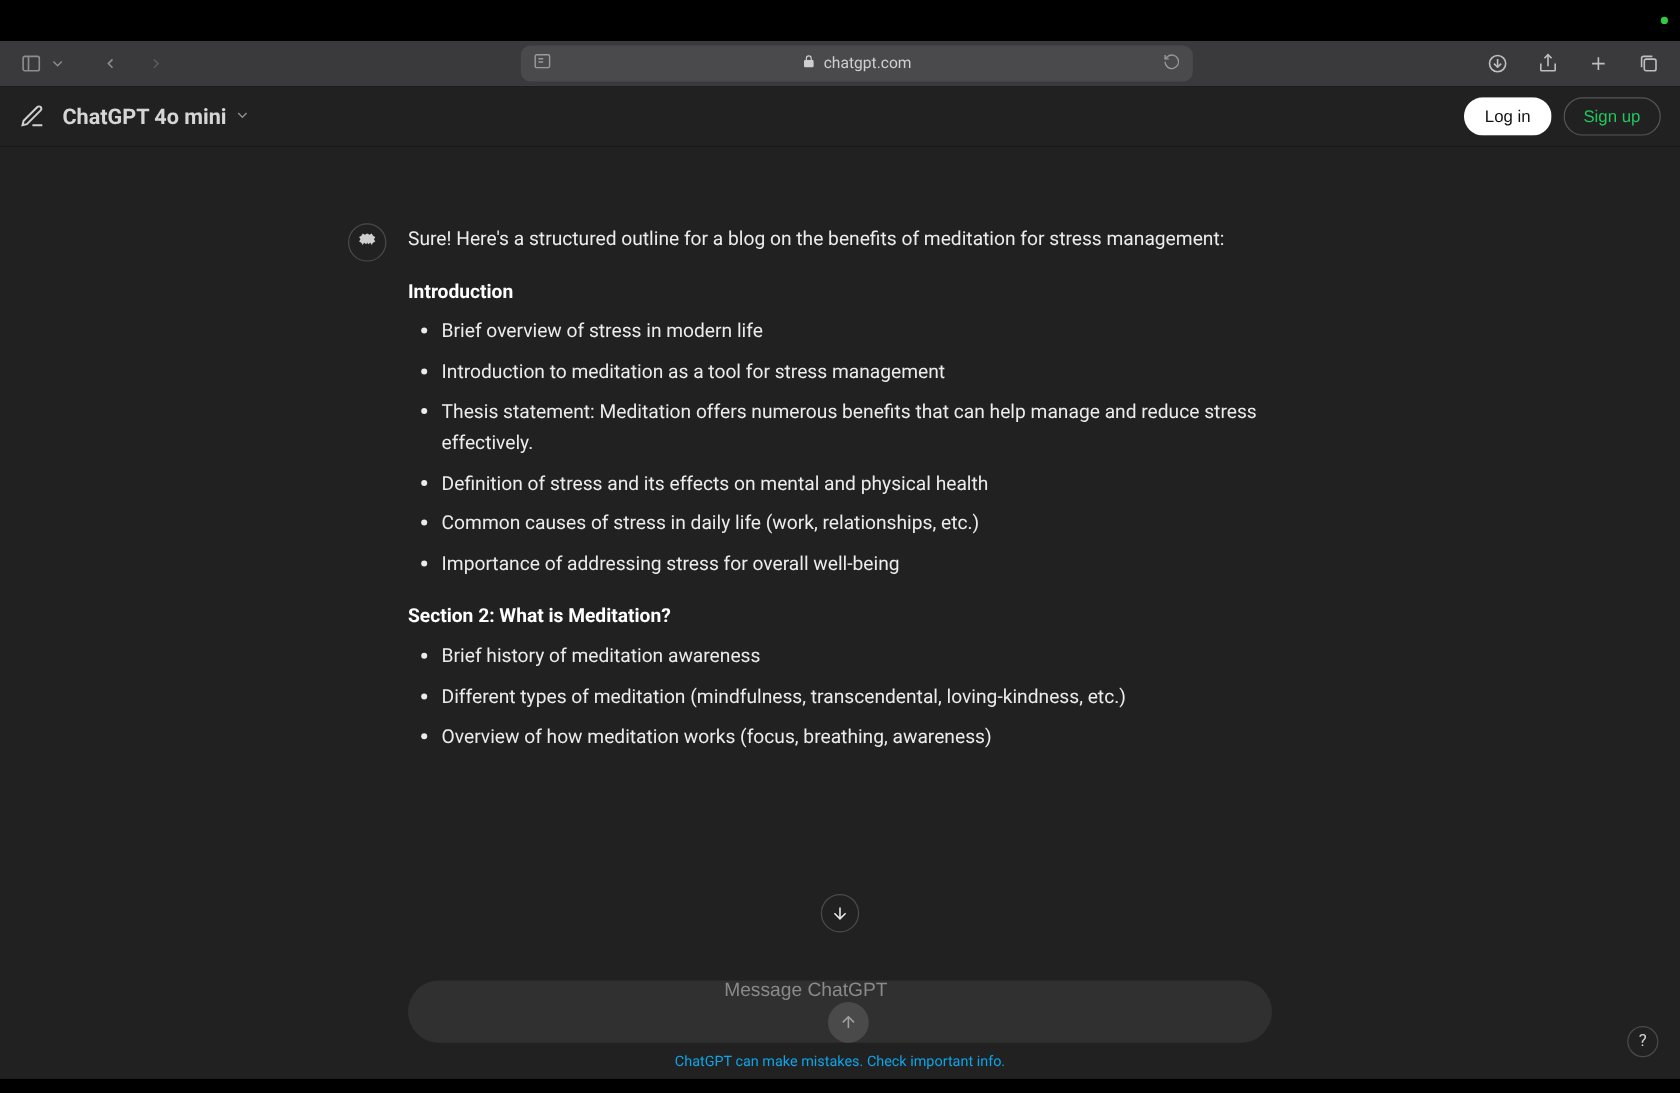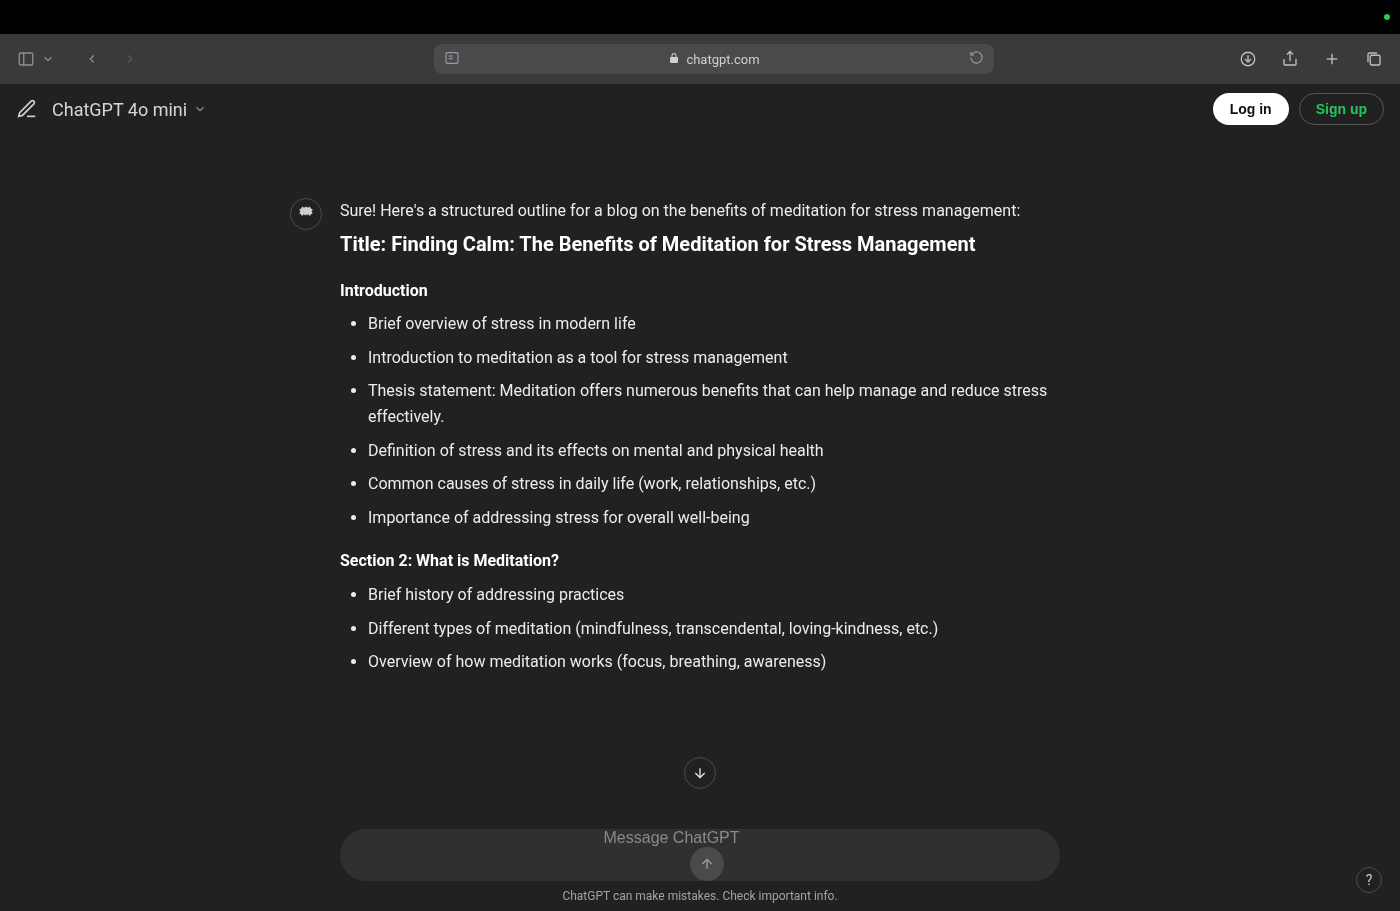--- a/index.html
+++ b/index.html
@@ -20,21 +20,21 @@
     .mac-dot {
       position: absolute;
       right: 10px;
       top: 14px;
       width: 6px;
       height: 6px;
       border-radius: 50%;
       background: #2ecc40;
     }
     .browser-chrome {
-      height: 50px;
+      height: 38px;
       background: #3a3a3c;
       display: flex;
       align-items: center;
       padding: 0 14px;
       gap: 10px;
     }
     .chrome-left { display: flex; align-items: center; gap: 10px; }
     .sidebar-toggle-group { display: flex; align-items: center; gap: 0; }
     .chrome-icon {
       width: 24px; height: 24px;
@@ -67,29 +67,29 @@
       height: 50px;
       background: #212121;
       display: flex;
       align-items: center;
       padding: 0 16px;
       gap: 14px;
     }
     .compose-btn { color: #d0d0d0; display:flex; align-items:center; }
     .model-pill {
       display: flex; align-items: center; gap: 6px;
-      color: #d6d6d6; font-size: 18px; font-weight: 400;
+      color: #d6d6d6; font-size: 18px; font-weight: 700;
       cursor: pointer;
     }
     .model-pill .chev { color: #8e8e92; }
     .header-right { margin-left: auto; display: flex; gap: 10px; }
     .btn {
       border-radius: 999px;
       font-size: 14px;
-      font-weight: 700;
+      font-weight: 400;
       padding: 7px 16px;
       border: 1px solid transparent;
       cursor: pointer;
     }
     .btn-login { background: #fff; color: #111; }
     .btn-signup { background: transparent; color: #22c55e; border-color: #565656; }
 
     .content-area {
       background: #212121;
       height: calc(911px - 34px - 50px - 50px);
@@ -177,21 +177,21 @@
     .send-btn {
       width: 34px; height: 34px;
       border-radius: 50%;
       background: #4a4a4a;
       display: flex; align-items: center; justify-content: center;
       color: #9f9f9f;
       cursor: pointer;
     }
     .disclaimer {
       text-align: center;
-      color: #a3a3a3;
+      color: #0ea5e9;
       font-size: 12px;
       margin-top: 8px;
     }
     .help-btn {
       position: absolute;
       right: 18px;
       bottom: 18px;
       width: 26px; height: 26px;
       border-radius: 50%;
       border: 1px solid #4b4b4b;
@@ -316,38 +316,37 @@
   <div class="conversation">
 
     <div class="assistant-row">
       <div class="assistant-avatar">
         <svg viewBox="0 0 24 24" fill="currentColor">
             <path d="M12 2l2.6 1.5L17 2l1.5 2.6L21 6l-1.5 2.6L21 11l-2.6 1.5L17 15l-1.5-2.6L13 14l-1-2-1 2-2.5-1.6L7 15l-1.5-2.5L3 11l1.5-2.4L3 6l2.5-1.4L7 2l2.4 1.5L12 2z"></path>
           </svg>
       </div>
       <div class="assistant-body">
         <p class="intro">Sure! Here's a structured outline for a blog on the benefits of meditation for stress management:</p>
-        <h3 class="title">Title: Finding Calm: The Benefits of Meditation for Stress Management</h3>
 
         <h4>Introduction</h4>
         <ul>
           <li>Brief overview of stress in modern life</li>
           <li>Introduction to meditation as a tool for stress management</li>
           <li>Thesis statement: Meditation offers numerous benefits that can help manage and reduce stress effectively.</li>
         </ul>
 
         <ul>
           <li>Definition of stress and its effects on mental and physical health</li>
           <li>Common causes of stress in daily life (work, relationships, etc.)</li>
           <li>Importance of addressing stress for overall well-being</li>
         </ul>
 
         <h4>Section 2: What is Meditation?</h4>
         <ul>
-          <li>Brief history of addressing practices</li>
+          <li>Brief history of meditation awareness</li>
           <li>Different types of meditation (mindfulness, transcendental, loving-kindness, etc.)</li>
           <li>Overview of how meditation works (focus, breathing, awareness)</li>
         </ul>
 
       </div>
     </div>
   </div>
 
   <div class="scroll-down-btn">
     <svg width="16" height="16" viewBox="0 0 24 24" fill="none" stroke="currentColor" stroke-width="2">

